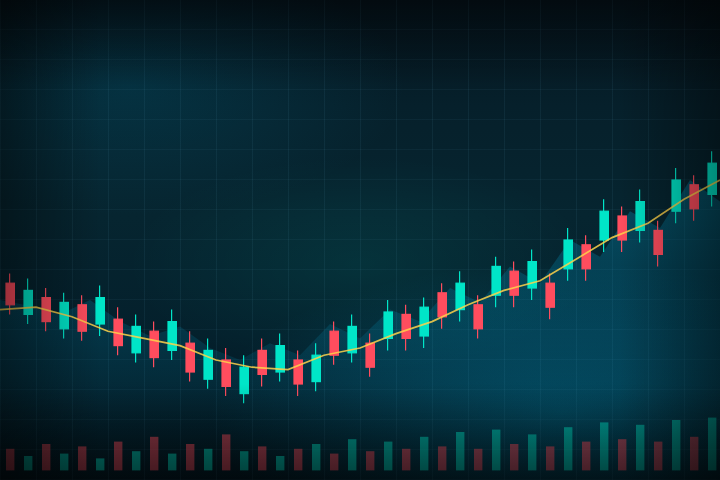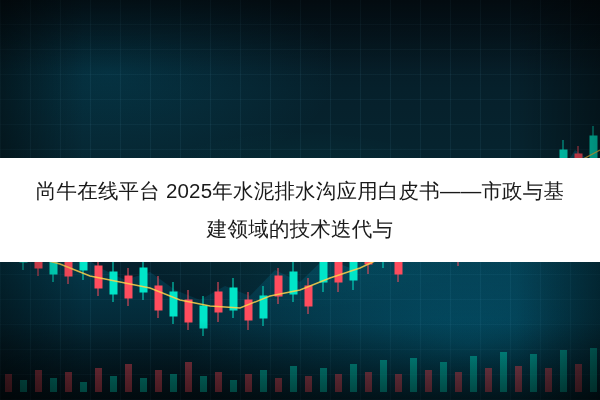--- a/index.html
+++ b/index.html
@@ -240,17 +240,14 @@
       <rect x="530" y="354" width="7" height="38" fill="#00e5c8"></rect>
       <rect x="545" y="368" width="7" height="24" fill="#ff4d5e"></rect>
       <rect x="560" y="350" width="7" height="42" fill="#00e5c8"></rect>
       <rect x="575" y="364" width="7" height="28" fill="#ff4d5e"></rect>
       <rect x="590" y="348" width="7" height="44" fill="#00e5c8"></rect>
     </g>
   </svg>
 
   <div class="vignette"></div>
 
-  <div class="title-band">
-    <div class="title-text">尚牛在线平台 2025年水泥排水沟应用白皮书——市政与基建领域的技术迭代与</div>
-  </div>
 
 </div>
 
 </body></html>

